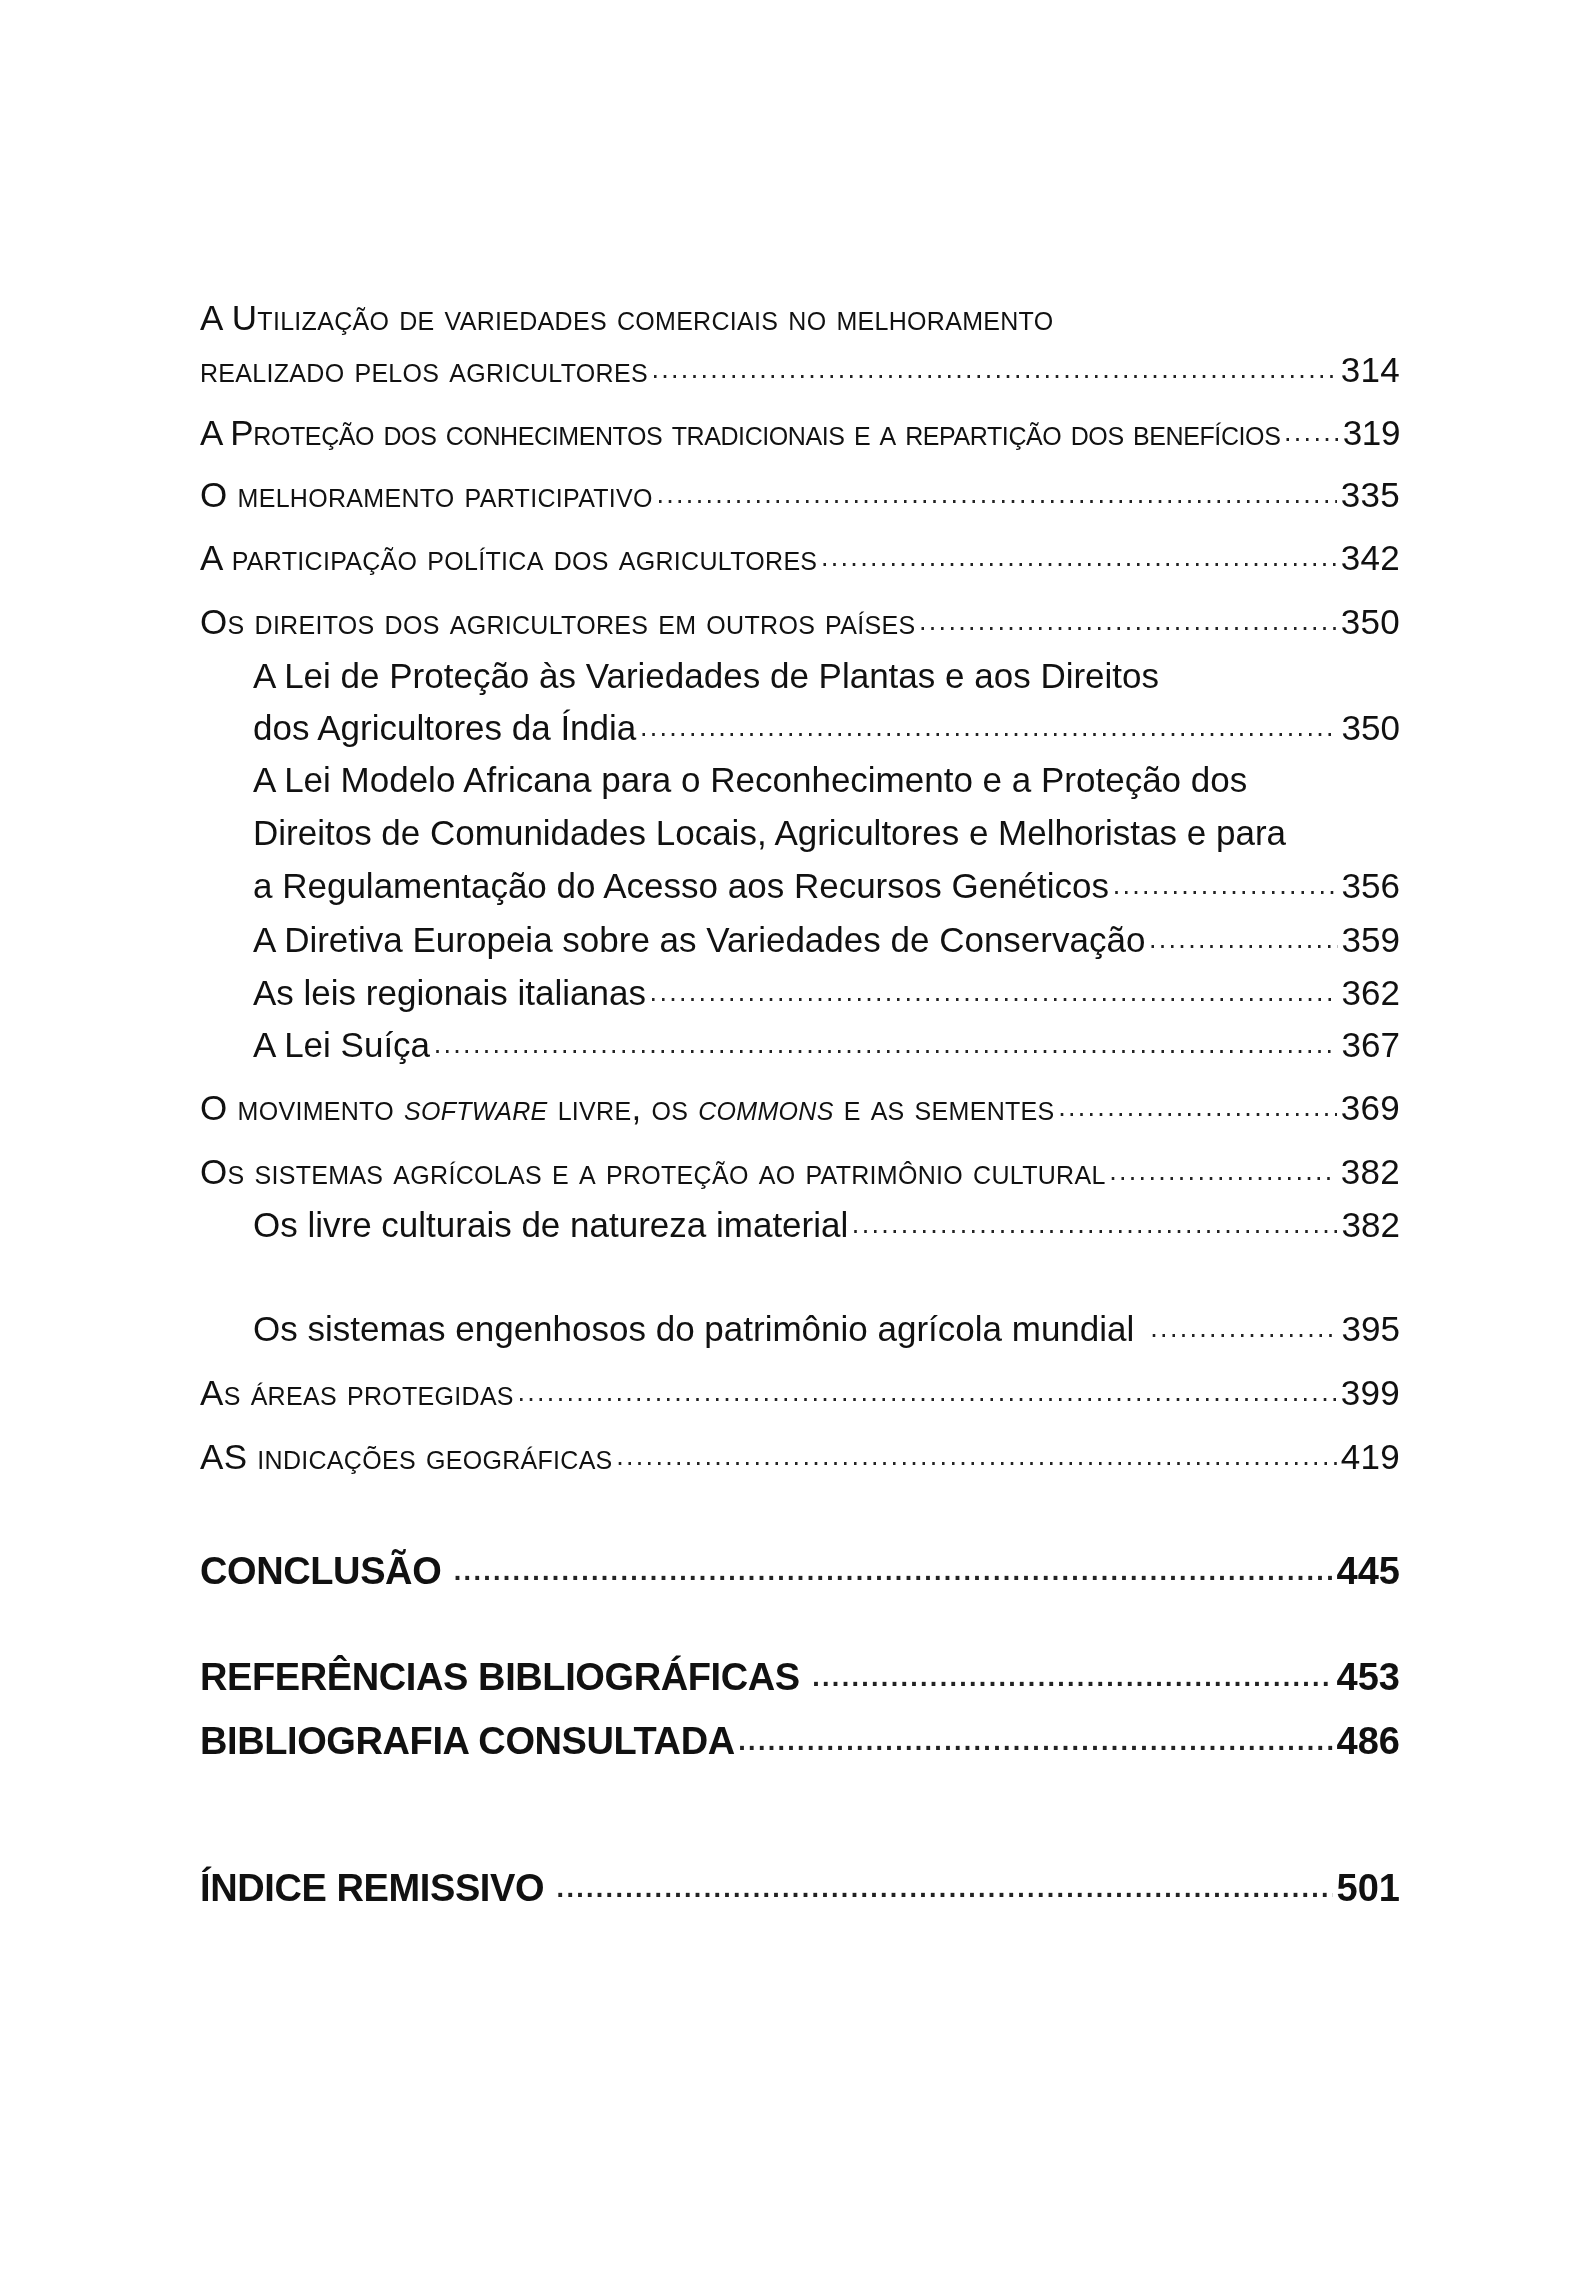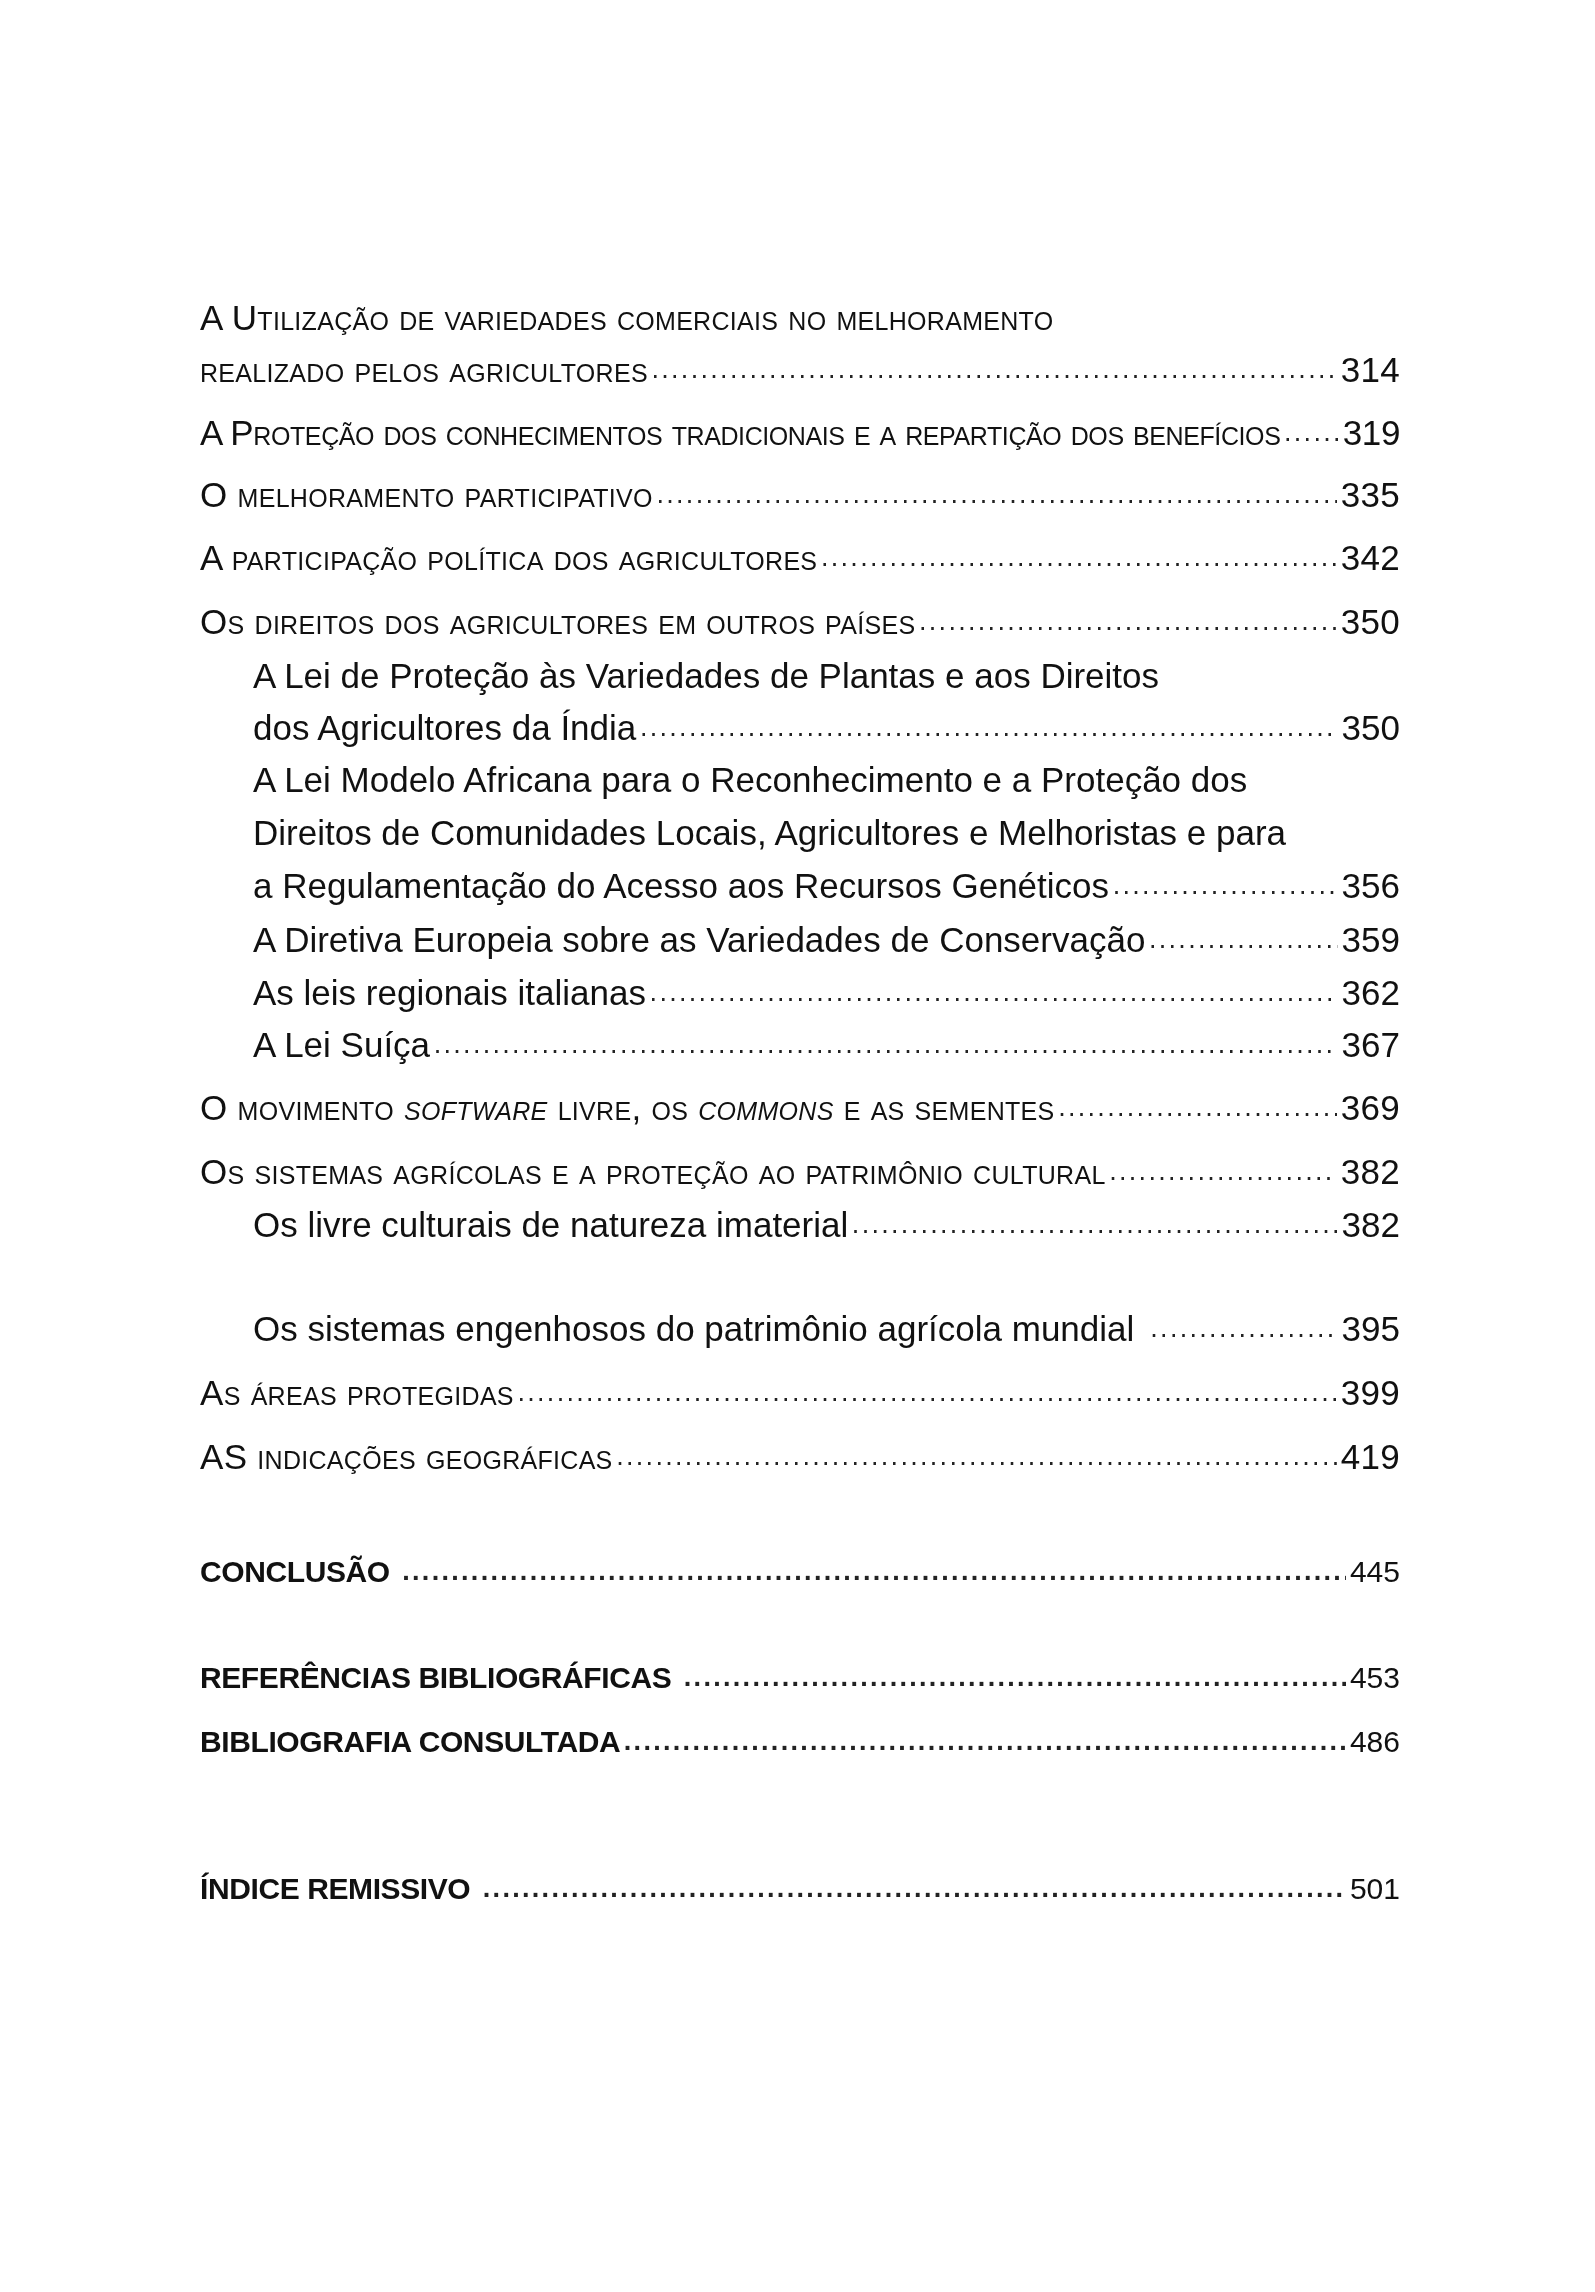--- a/index.html
+++ b/index.html
@@ -8,22 +8,22 @@
   .toc { position: absolute; left: 0; top: 0; width: 1595px; height: 2293px; }
   .row { position: absolute; left: 200px; width: 1200px; height: 39px; display: flex;
          align-items: flex-end; font-size: 35px; line-height: 39px; white-space: nowrap; }
   .row.sub { left: 253px; width: 1147px; }
   .row .title { flex: 0 0 auto; }
   .row .dots { flex: 1 1 auto; overflow: hidden; margin: 0 3.6px; letter-spacing: 2.3px;
                font-size: 27px; color: #222; }
   .row .dots::before { content: "........................................................................................................................................................................................................................................................................"; }
   .row .page { flex: 0 0 auto; text-align: right; }
   .sc { font-variant: small-caps; letter-spacing: 0.3px; }
-  .row.major { font-weight: bold; font-size: 30px; }
-  .row.major .page { font-weight: normal; margin-top: 12px; }
+  .row.major { font-weight: bold; font-size: 38px; }
+  .row.major .page { font-weight: bold; margin-top: 12px; }
   .row.major .title { letter-spacing: -0.4px; }
   .it { font-style: italic; }
   .cond { letter-spacing: -0.4px; }
 </style>
 </head>
 <body>
 
 <div class="toc">
 
   <div class="row sc" style="top:298px">

